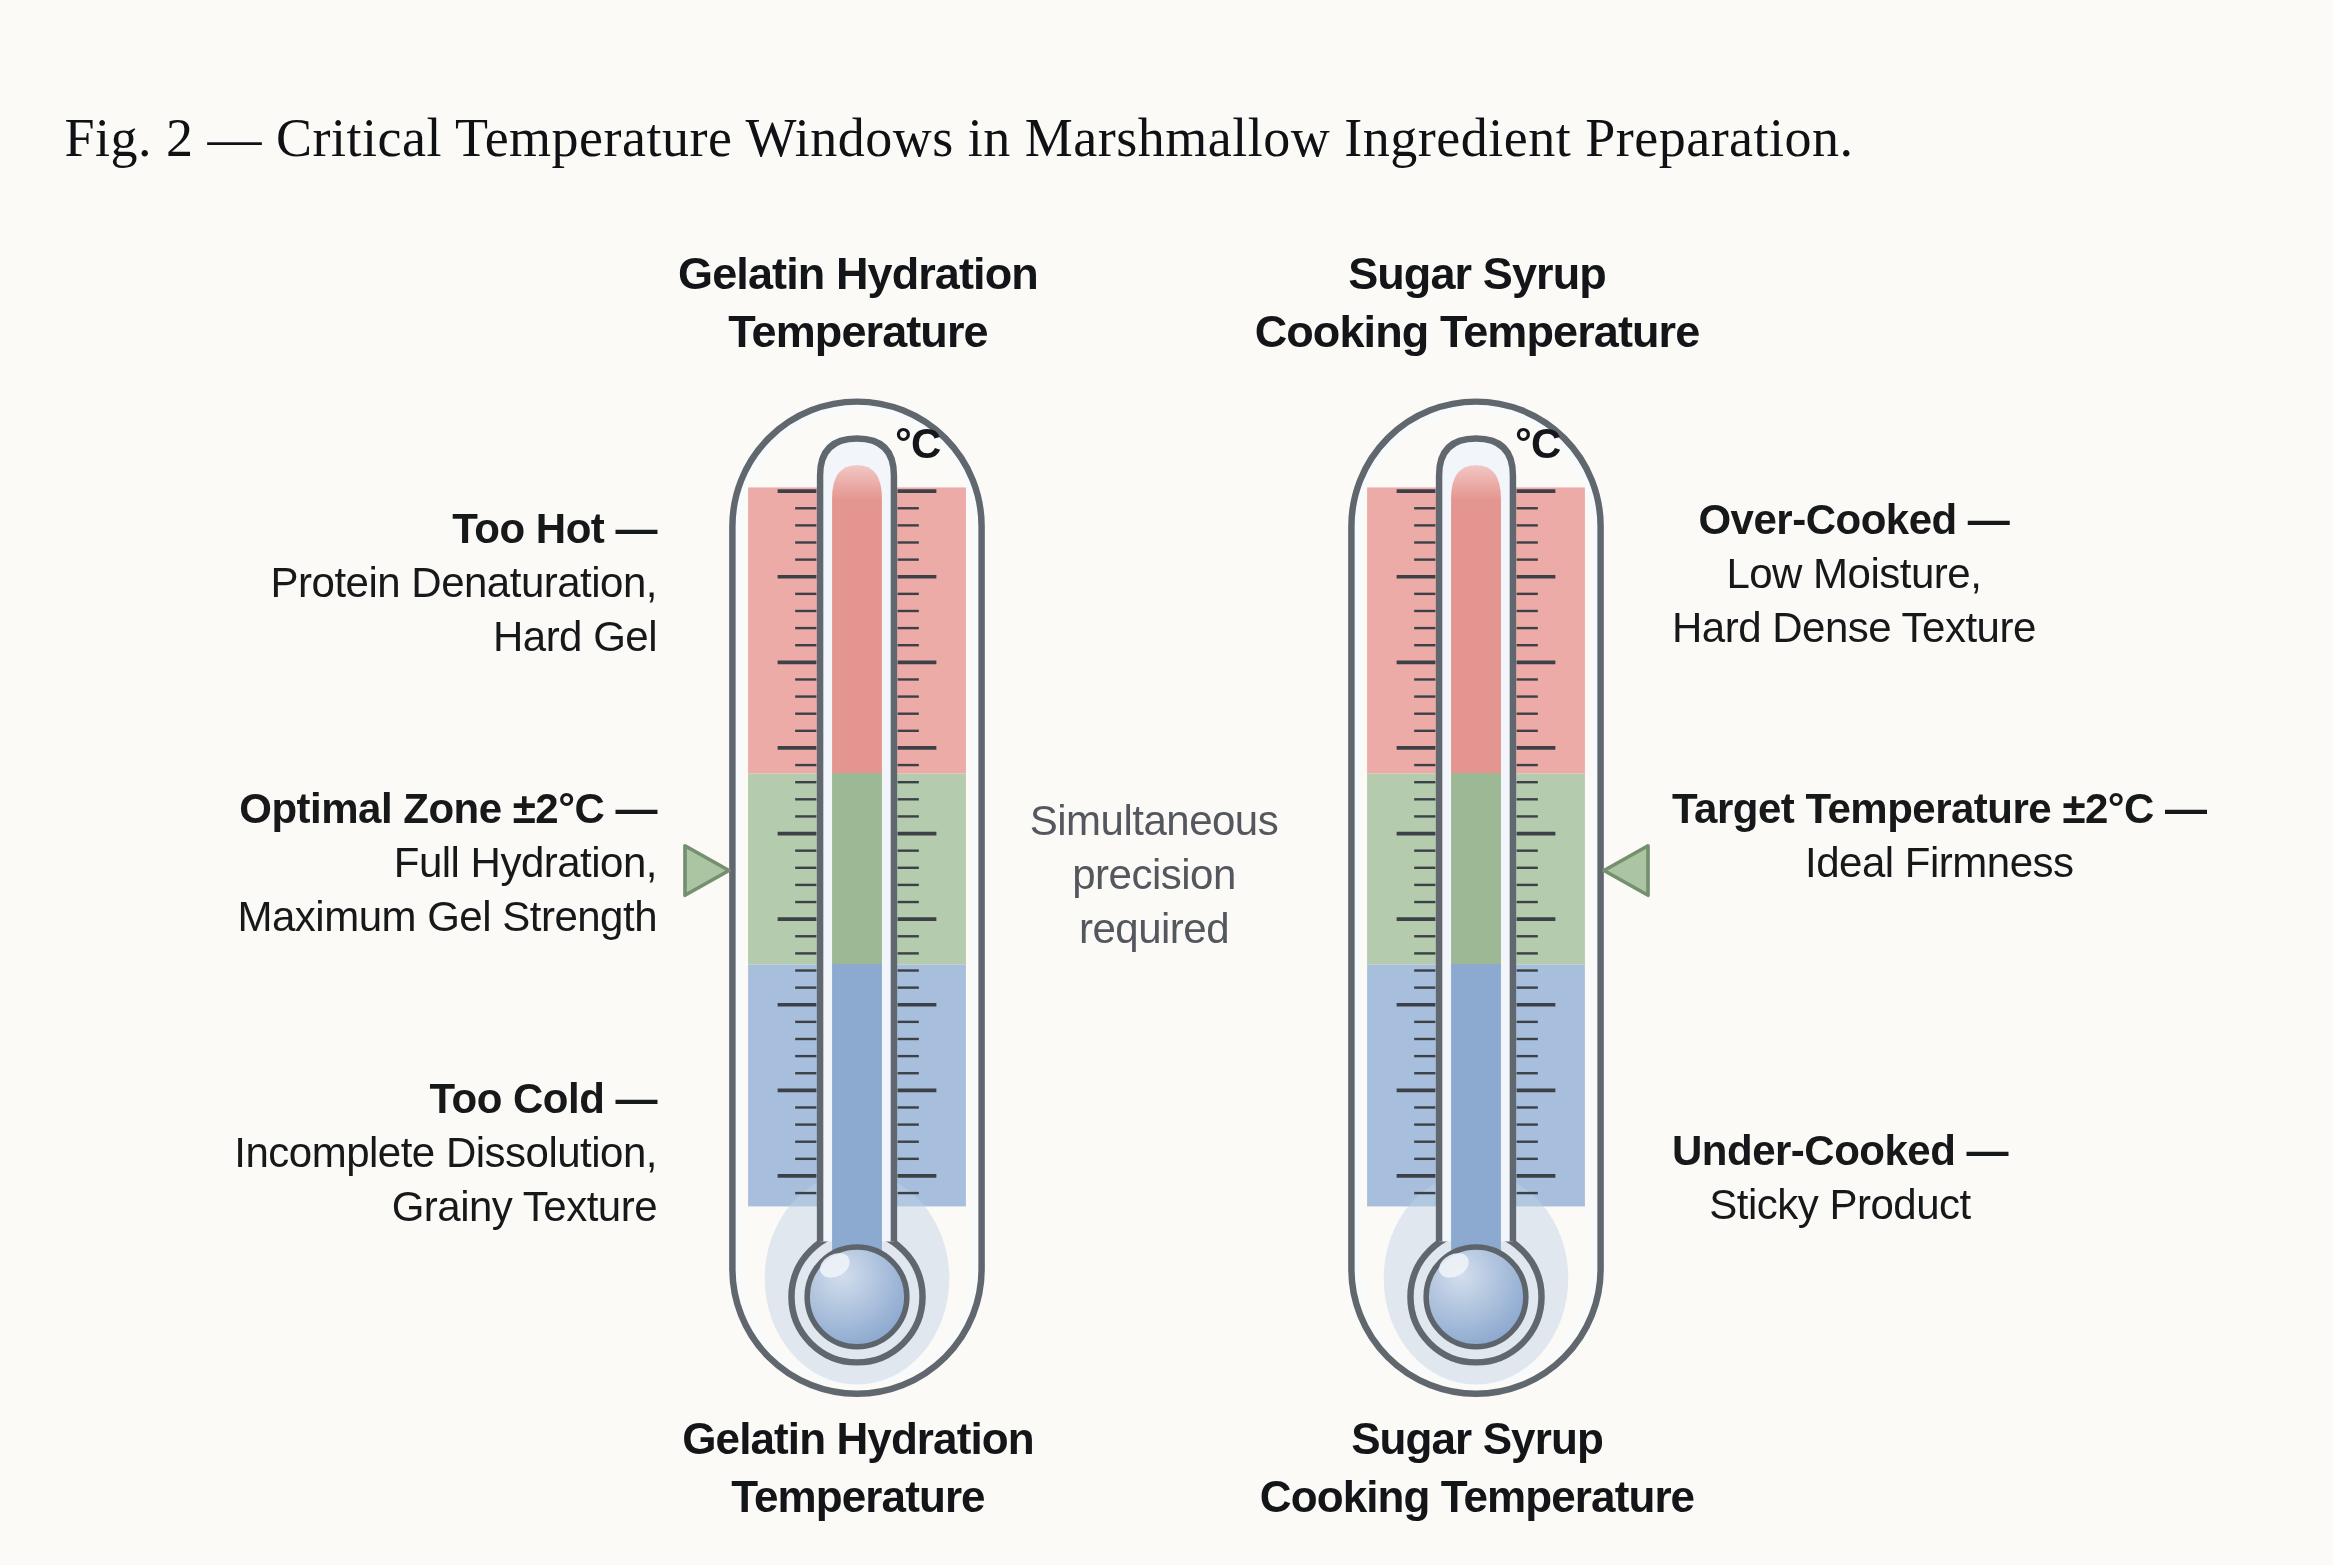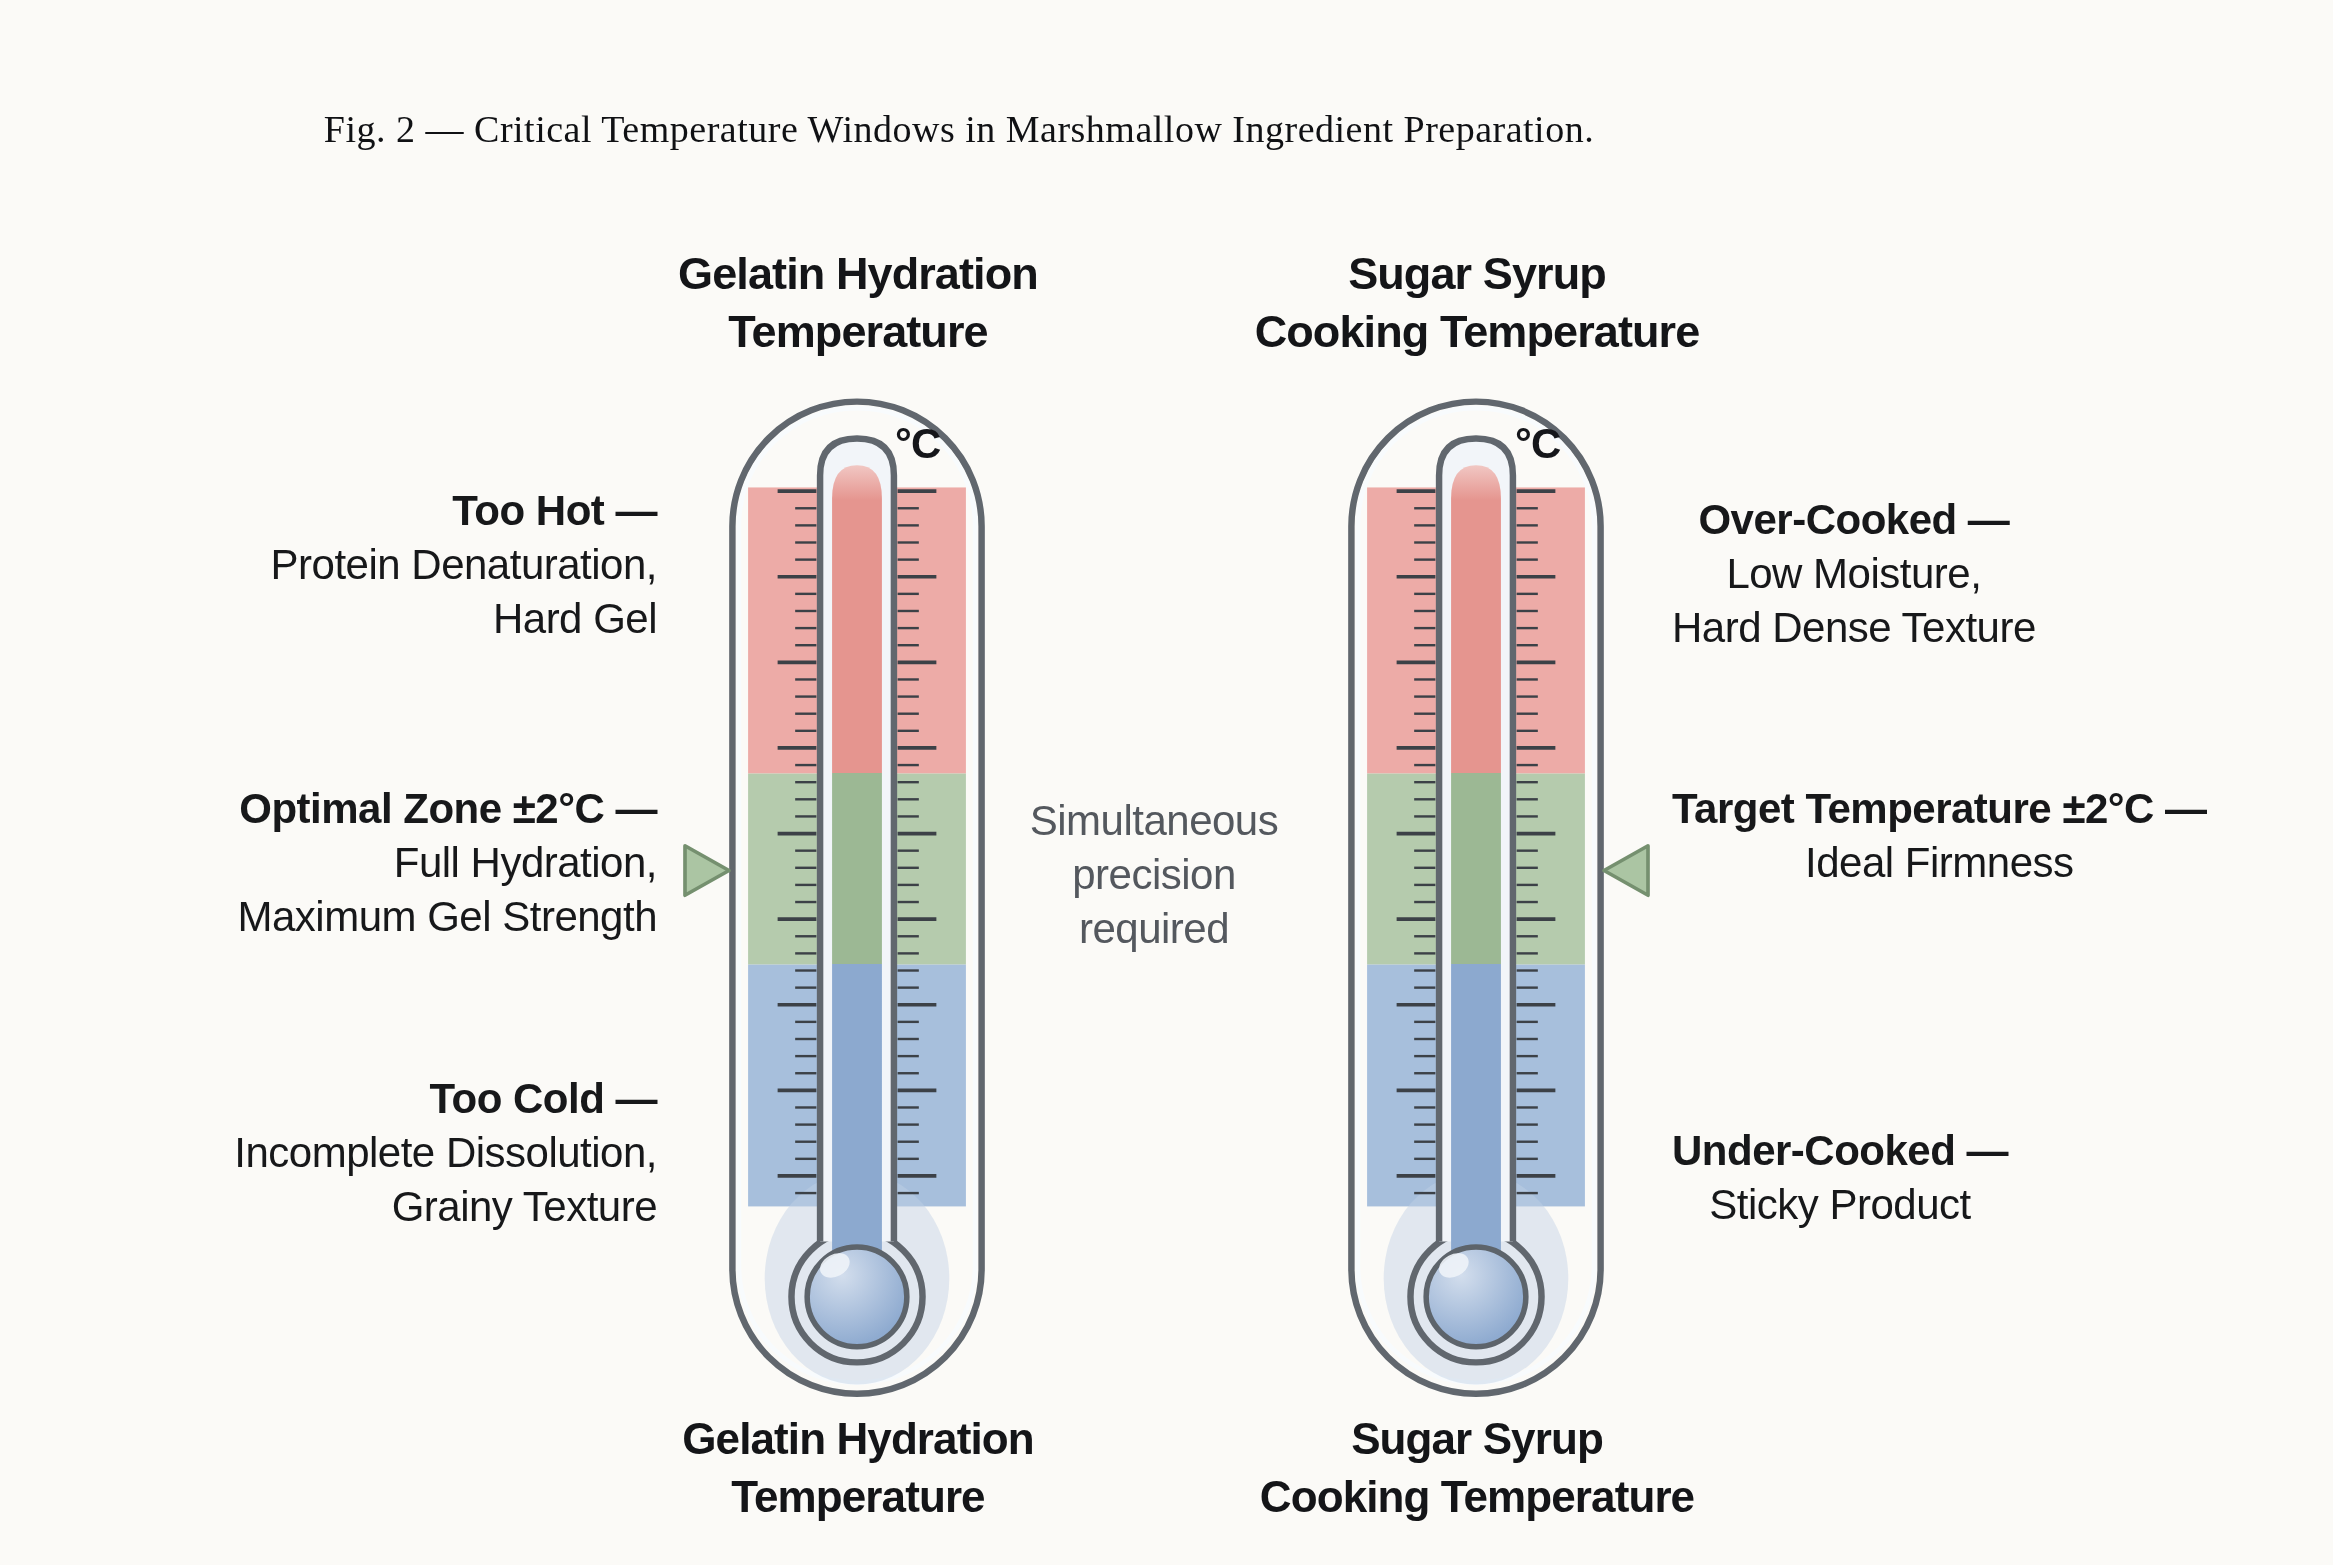--- a/index.html
+++ b/index.html
@@ -7,21 +7,21 @@
     width:2333px;height:1565px;position:relative;
     background:#fbfaf7;
     font-family:"Liberation Sans", sans-serif;
     color:#17181a;
     overflow:hidden;
   }
   .abs{position:absolute;}
   .fig-title{
     left:0;top:107px;width:1918px;text-align:center;
     font-family:"Liberation Serif","DejaVu Serif",serif;
-    font-size:38px;font-weight:400;color:#101114;letter-spacing:0.5px;
+    font-size:54px;font-weight:400;color:#101114;letter-spacing:0.5px;
   }
   .col-header{
     font-size:45px;font-weight:600;line-height:58px;text-align:center;
     letter-spacing:-0.9px;color:#141518;
   }
   .col-footer{
     font-size:44px;font-weight:700;line-height:58px;text-align:center;
     letter-spacing:-0.9px;color:#141518;
   }
   .side-block{font-size:42px;line-height:54px;letter-spacing:-0.5px;color:#17181a;}
@@ -287,21 +287,21 @@
 </svg>
 <span class="abs celsius" style="left:1515px;top:420px;">°C</span>
 
 <svg class="abs" style="left:682px;top:843px;" width="50" height="55" viewBox="0 0 54 60">
   <polygon class="arrow" points="3,3 51,30 3,57" fill="#abc5a3"></polygon>
 </svg>
 <svg class="abs" style="left:1601px;top:843px;" width="50" height="55" viewBox="0 0 54 60">
   <polygon class="arrow" points="51,3 3,30 51,57" fill="#abc5a3"></polygon>
 </svg>
 
-<div class="abs side-block align-r" style="right:1676px;top:484px;margin-left:44px;">
+<div class="abs side-block align-r" style="right:1676px;top:502px;margin-left:44px;">
   <div class="zl-title">Too Hot —</div>
   <div class="zl-desc">Protein Denaturation,</div>
   <div class="zl-desc">Hard Gel</div>
 </div>
 <div class="abs side-block align-r" style="right:1676px;top:782px;">
   <div class="zl-title">Optimal Zone ±2°C —</div>
   <div class="zl-desc">Full Hydration,</div>
   <div class="zl-desc">Maximum Gel Strength</div>
 </div>
 <div class="abs side-block align-r" style="right:1676px;top:1072px;">

